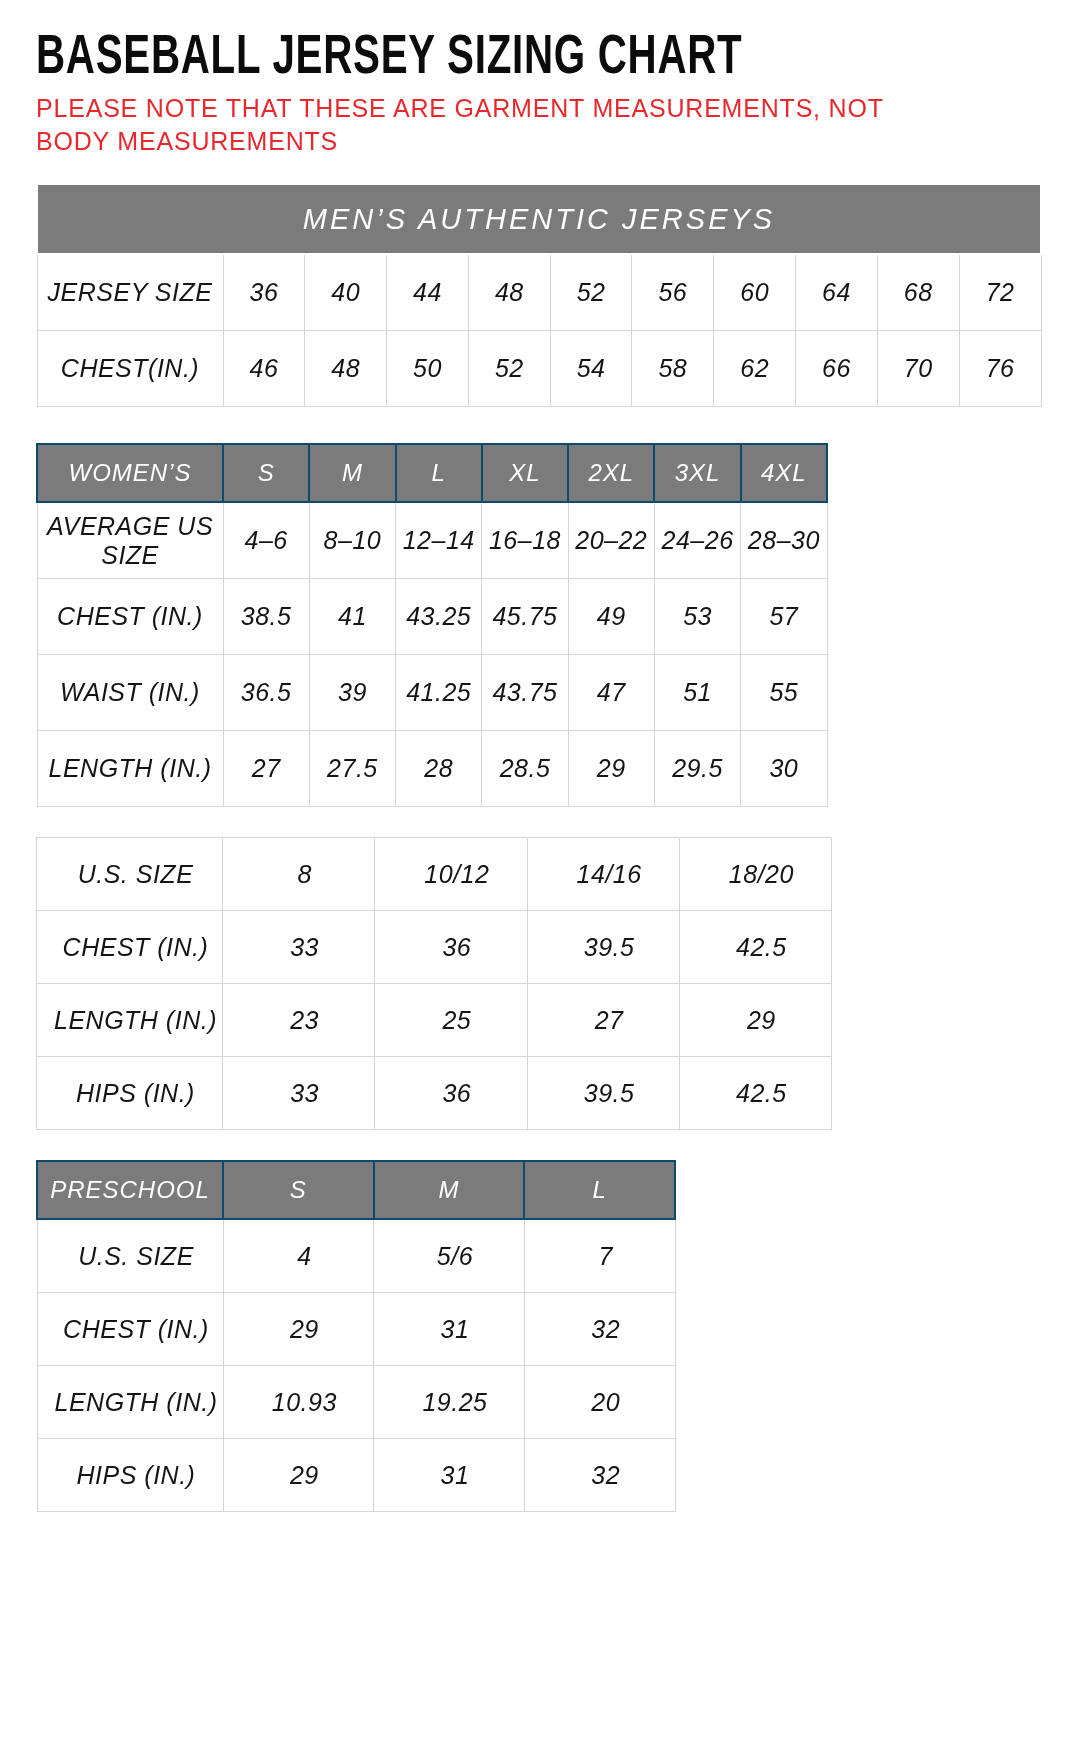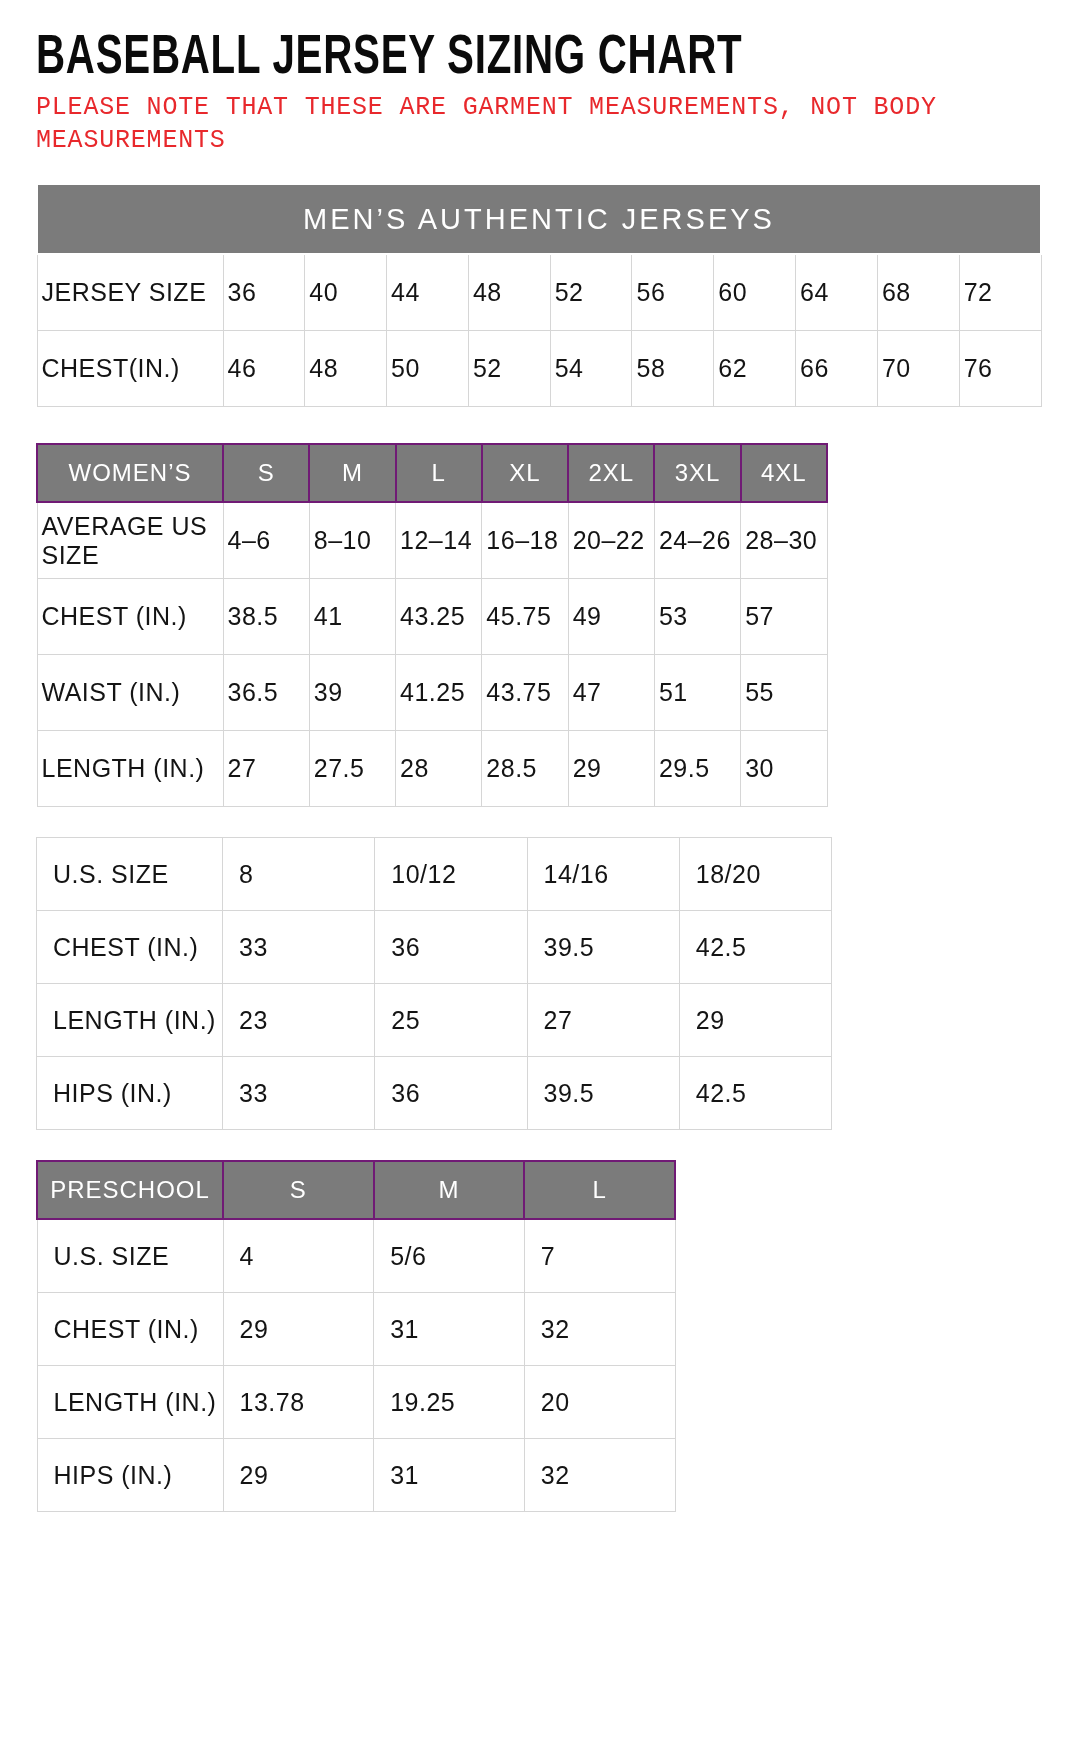--- a/index.html
+++ b/index.html
@@ -28,28 +28,29 @@
     transform-origin:left center;
     letter-spacing:1px;
   }
   .note {
     margin:0 0 26px 0;
     max-width:905px;
     font-size:25px;
     line-height:1.3;
     letter-spacing:0.8px;
     color:#e8282c;
-    font-family:Liberation Mono, monospace;
   }
   table.sizing {
     border-collapse:collapse;
     table-layout:fixed;
+    text-align:center;
     font-size:25px;
     letter-spacing:0.5px;
     margin:0 0 36px 0;
+    font-style:italic;
   }
   table.sizing td {
     border:1px solid #d6d6d6;
     height:71px;
     background:#ffffff;
     padding:2px 4px;
     overflow:hidden;
   }
   table.sizing th.banner {
     background:#7b7b7b;
@@ -60,21 +61,21 @@
     height:66px;
     border:2px solid #ffffff;
   }
   table.sizing th.head {
     background:#7b7b7b;
     color:#ffffff;
     font-weight:normal;
     font-size:24px;
     letter-spacing:1px;
     height:52px;
-    border:2px solid #701a75;
+    border:2px solid #0c4a6e;
     padding:2px 4px;
   }
   #table-mens      { width:1006px; }
   #table-womens    { width:792px;  margin-bottom:30px; }
   #table-boys      { width:796px;  margin-bottom:30px; }
   #table-boys td, #table-preschool td { height:68px;padding-left:16px; }
   #table-preschool { width:640px;  margin-bottom:24px; }
 </style>
 </head>
 <body>
@@ -258,21 +259,21 @@
           <td>7</td>
         </tr>
         <tr>
           <td>CHEST (IN.)</td>
           <td>29</td>
           <td>31</td>
           <td>32</td>
         </tr>
         <tr>
           <td>LENGTH (IN.)</td>
-          <td>13.78</td>
+          <td>10.93</td>
           <td>19.25</td>
           <td>20</td>
         </tr>
         <tr>
           <td>HIPS (IN.)</td>
           <td>29</td>
           <td>31</td>
           <td>32</td>
         </tr>
       </tbody>

